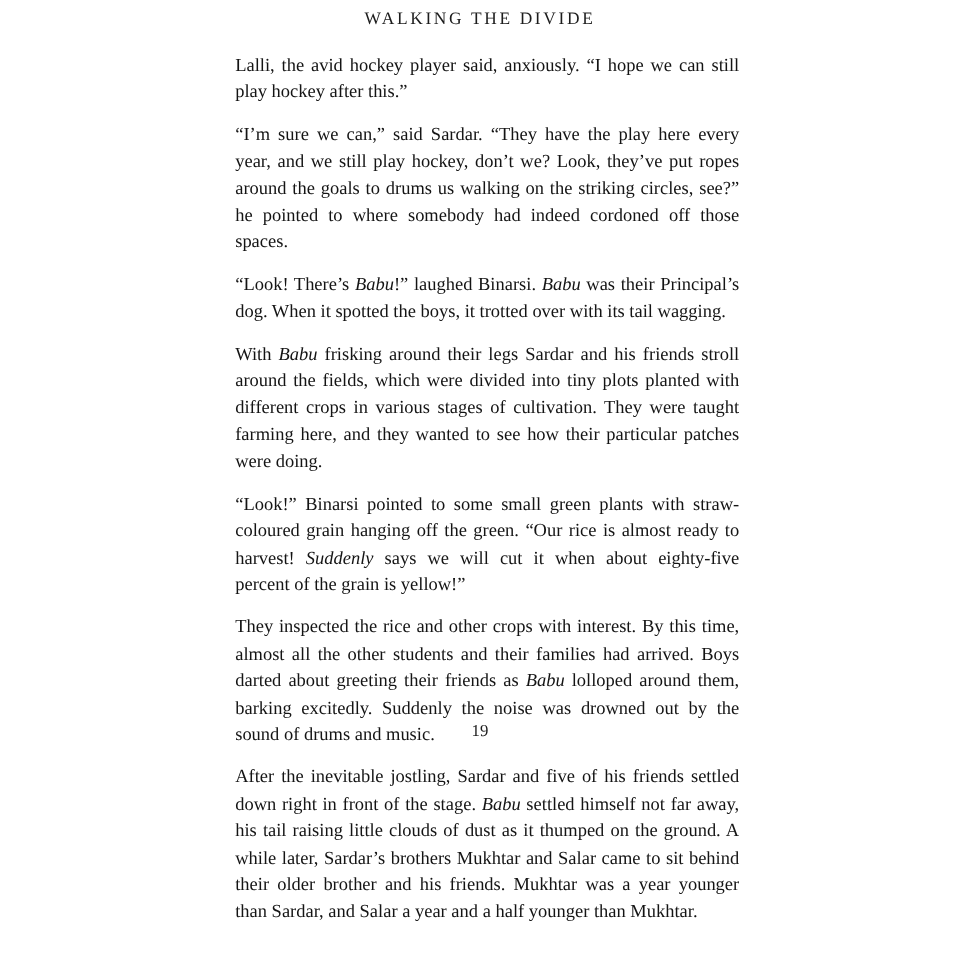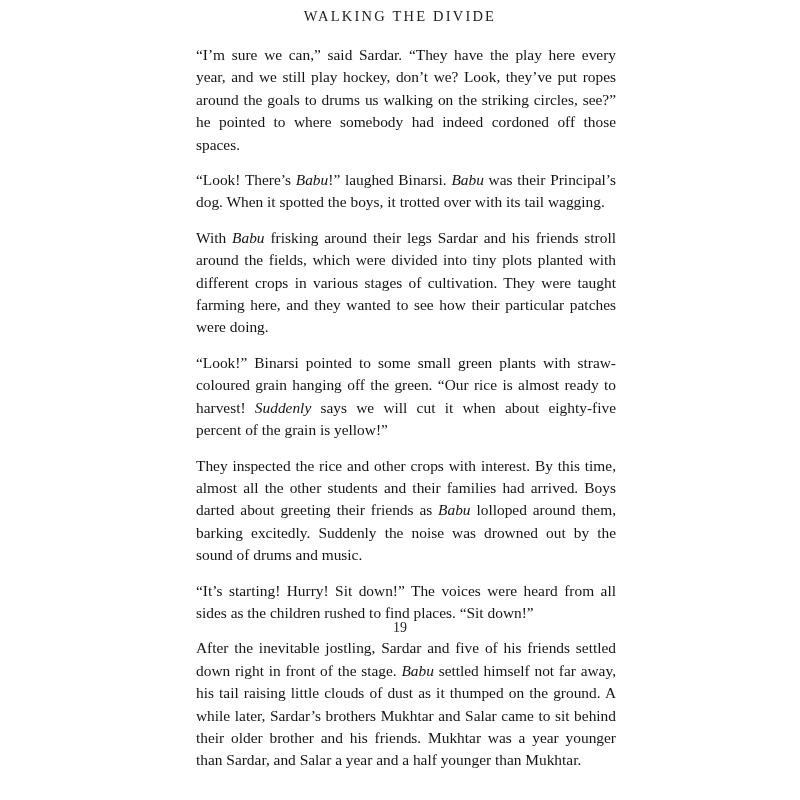--- a/index.html
+++ b/index.html
@@ -45,41 +45,41 @@
     hyphens: none;
     color: #141414;
   }
   p.para:last-child {
     margin-bottom: 0;
   }
   .folio {
     position: absolute;
     left: 0;
     right: 0;
-    bottom: 12px;
+    bottom: 30px;
     text-align: center;
     font-size: 14px;
     color: #1c1c1c;
   }
   em {
     font-style: italic;
   }
 </style>
 </head>
 <body>
 
 <div class="page">
 
   <div class="running-head">Walking the Divide</div>
 
   <div class="body-col">
+    <p class="para">Lalli, the avid hockey player said, anxiously. “I hope we can still play hockey after this.”</p>
     <p class="para">“I’m sure we can,” said Sardar. “They have the play here every year, and we still play hockey, don’t we? Look, they’ve put ropes around the goals to drums us walking on the striking circles, see?” he pointed to where somebody had indeed cordoned off those spaces.</p>
     <p class="para">“Look! There’s <em>Babu</em>!” laughed Binarsi. <em>Babu</em> was their Principal’s dog. When it spotted the boys, it trotted over with its tail wagging.</p>
     <p class="para">With <em>Babu</em> frisking around their legs Sardar and his friends stroll around the fields, which were divided into tiny plots planted with different crops in various stages of cultivation. They were taught farming here, and they wanted to see how their particular patches were doing.</p>
     <p class="para">“Look!” Binarsi pointed to some small green plants with straw-coloured grain hanging off the green. “Our rice is almost ready to harvest! <em>Suddenly</em> says we will cut it when about eighty-five percent of the grain is yellow!”</p>
     <p class="para">They inspected the rice and other crops with interest. By this time, almost all the other students and their families had arrived. Boys darted about greeting their friends as <em>Babu</em> lolloped around them, barking excitedly. Suddenly the noise was drowned out by the sound of drums and music.</p>
-    <p class="para">“It’s starting! Hurry! Sit down!” The voices were heard from all sides as the children rushed to find places. “Sit down!”</p>
     <p class="para">After the inevitable jostling, Sardar and five of his friends settled down right in front of the stage. <em>Babu</em> settled himself not far away, his tail raising little clouds of dust as it thumped on the ground. A while later, Sardar’s brothers Mukhtar and Salar came to sit behind their older brother and his friends. Mukhtar was a year younger than Sardar, and Salar a year and a half younger than Mukhtar.</p>
   </div>
 
   <div class="folio">19</div>
 
 </div>
 
 </body></html>

